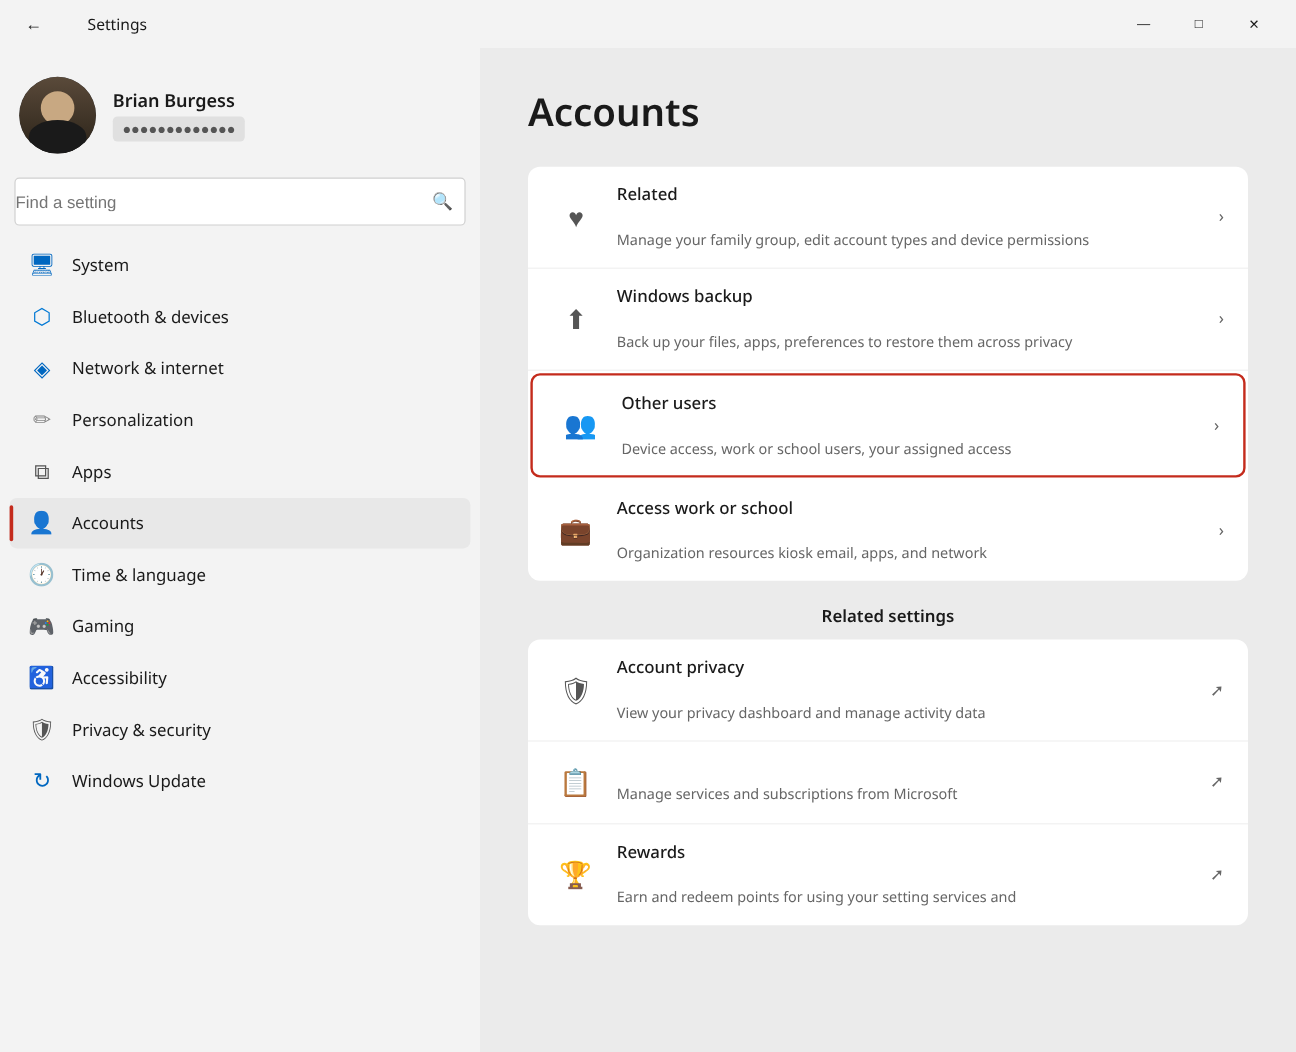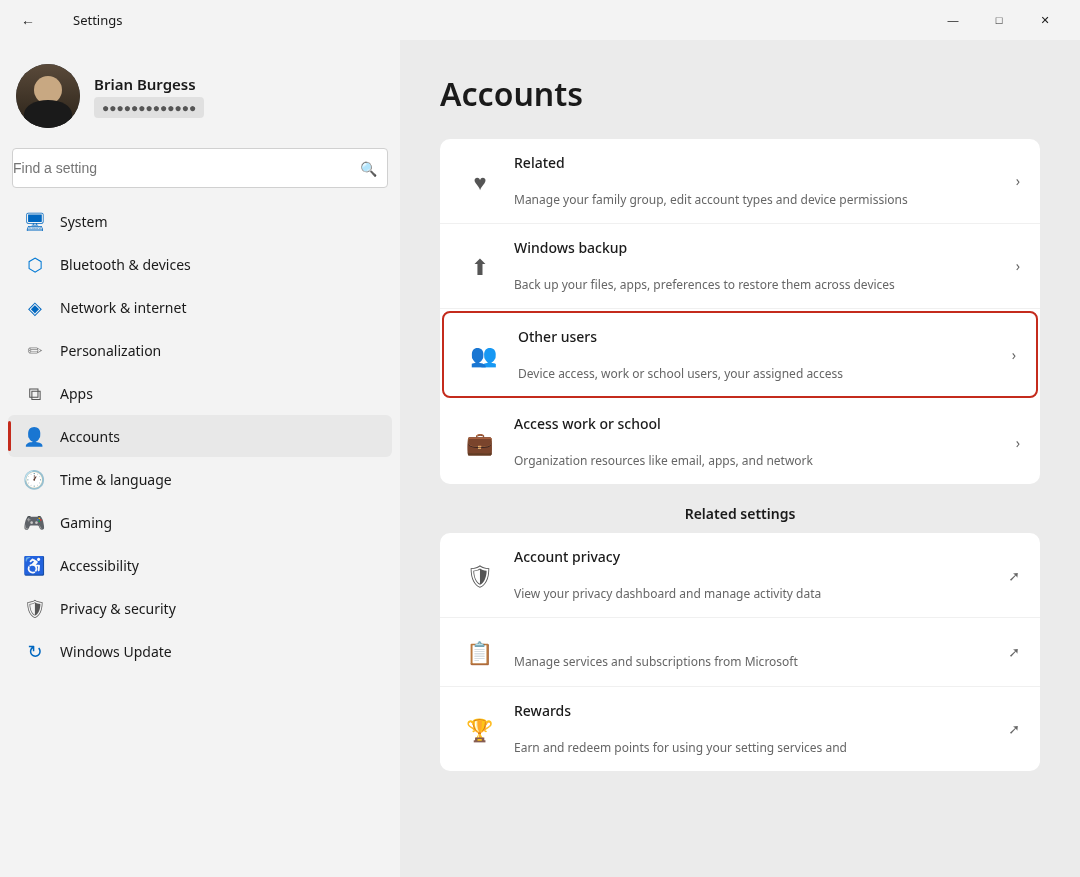--- a/index.html
+++ b/index.html
@@ -348,37 +348,37 @@
     <div class="item-text">
       <div class="item-title">Related</div>
       <div class="item-desc">Manage your family group, edit account types and device permissions</div>
     </div>
     <span class="item-arrow">›</span>
   </div>
         <div class="settings-item">
     <div class="item-icon">⬆</div>
     <div class="item-text">
       <div class="item-title">Windows backup</div>
-      <div class="item-desc">Back up your files, apps, preferences to restore them across devices</div>
+      <div class="item-desc">Back up your files, apps, preferences to restore them across privacy</div>
     </div>
     <span class="item-arrow">›</span>
   </div>
         <div class="settings-item highlighted">
     <div class="item-icon">👥</div>
     <div class="item-text">
       <div class="item-title">Other users</div>
       <div class="item-desc">Device access, work or school users, your assigned access</div>
     </div>
     <span class="item-arrow">›</span>
   </div>
         <div class="settings-item">
     <div class="item-icon">💼</div>
     <div class="item-text">
       <div class="item-title">Access work or school</div>
-      <div class="item-desc">Organization resources like email, apps, and network</div>
+      <div class="item-desc">Organization resources kiosk email, apps, and network</div>
     </div>
     <span class="item-arrow">›</span>
   </div>
       </div>
 
     <div class="section-label">Related settings</div>
     <div class="settings-card" id="related-settings-card">
         <div class="settings-item">
     <div class="item-icon">🛡</div>
     <div class="item-text">

